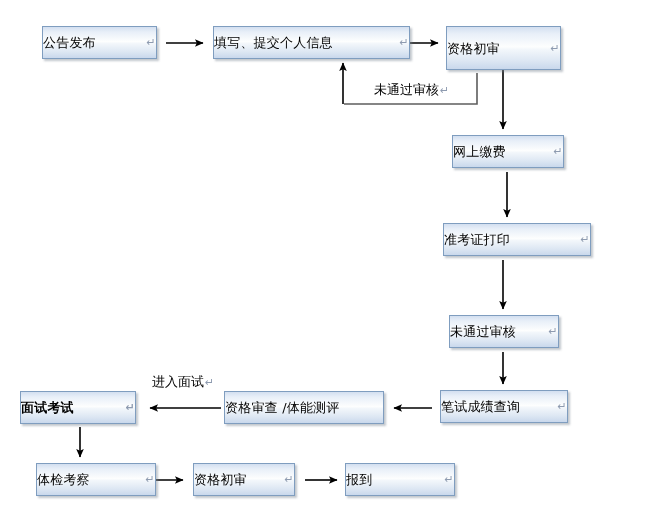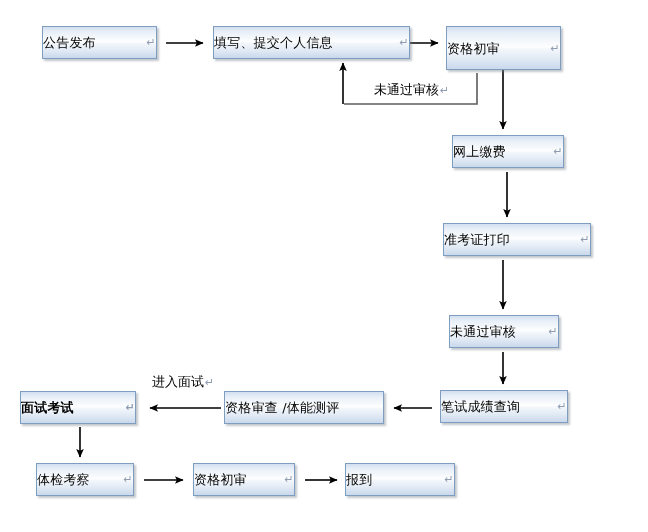--- a/index.html
+++ b/index.html
@@ -173,21 +173,21 @@
 
   <div class="node" style="left:224px; top:391px; width:160px; height:33px;">
     <span class="node-label">资格审查 /体能测评</span>
   </div>
 
   <div class="node" style="left:20px; top:391px; width:116px; height:33px;font-weight:bold;">
     <span class="node-label">面试考试</span>
       <span class="pilcrow">↵</span>
   </div>
 
-  <div class="node" style="left:36px; top:463px; width:98px; height:33px;">
+  <div class="node" style="left:36px; top:463px; width:120px; height:33px;">
     <span class="node-label">体检考察</span>
       <span class="pilcrow">↵</span>
   </div>
 
   <div class="node" style="left:193px; top:463px; width:102px; height:33px;">
     <span class="node-label">资格初审</span>
       <span class="pilcrow">↵</span>
   </div>
 
   <div class="node" style="left:345px; top:463px; width:110px; height:33px;">

